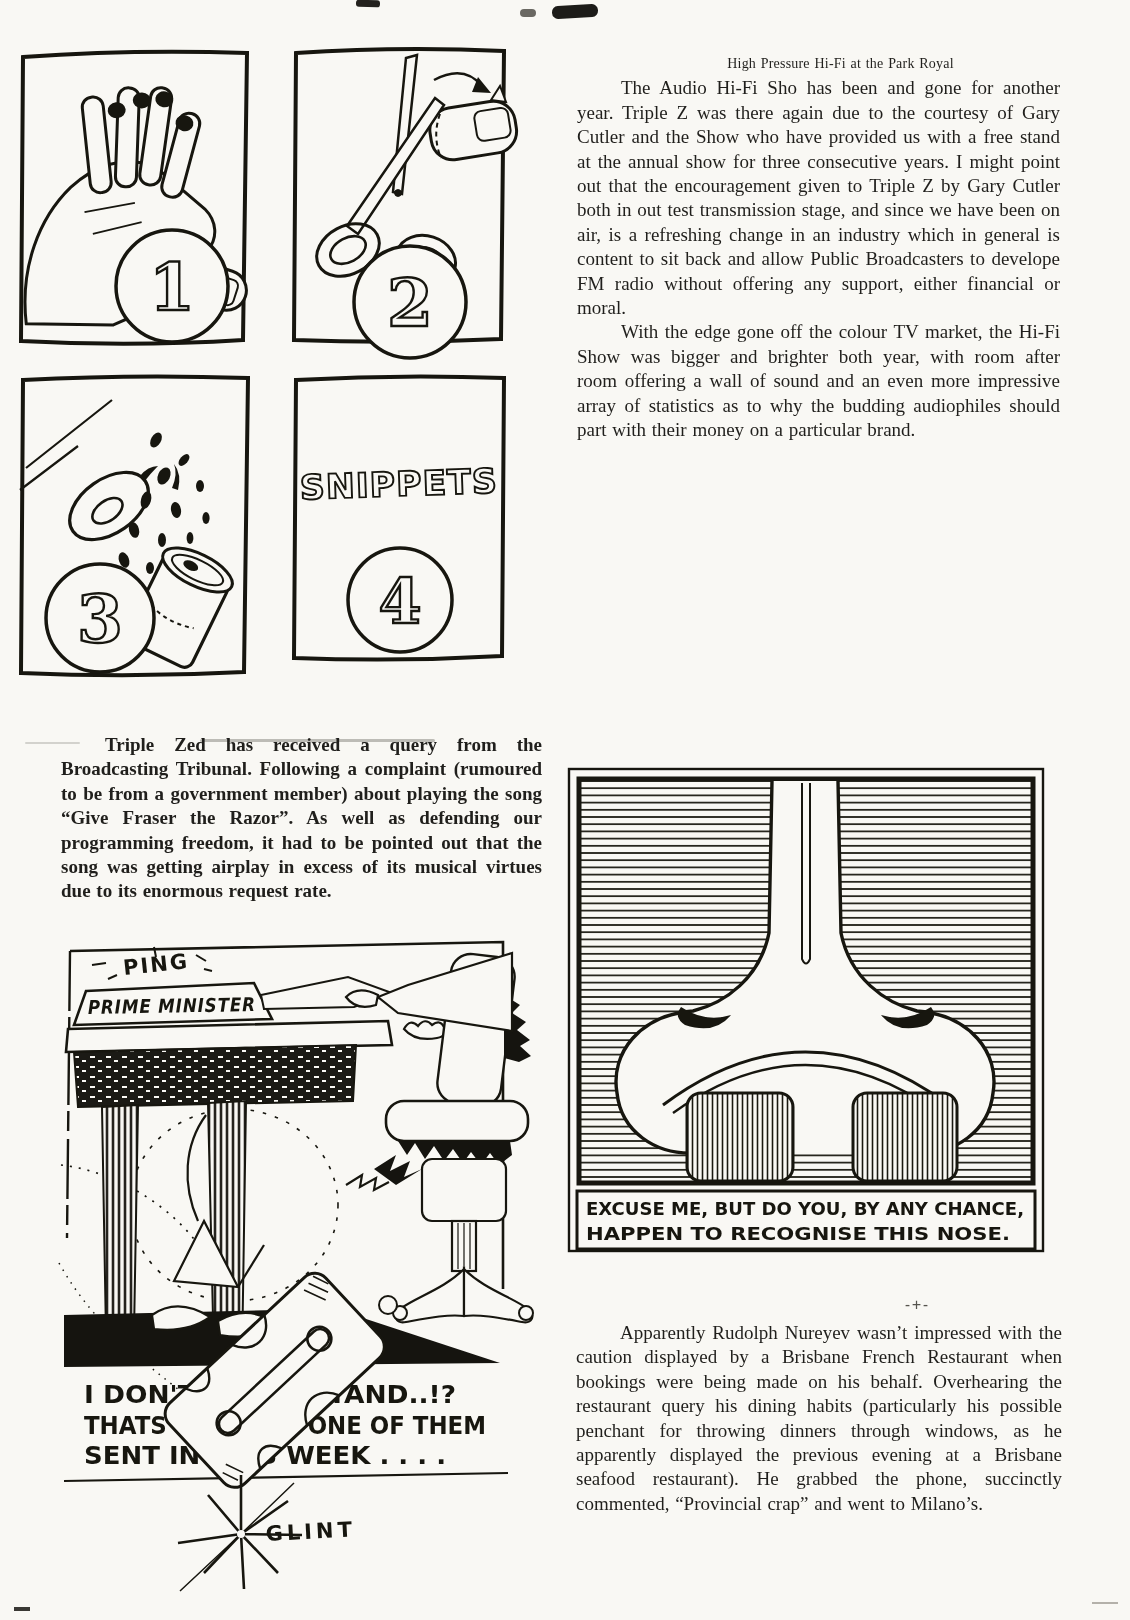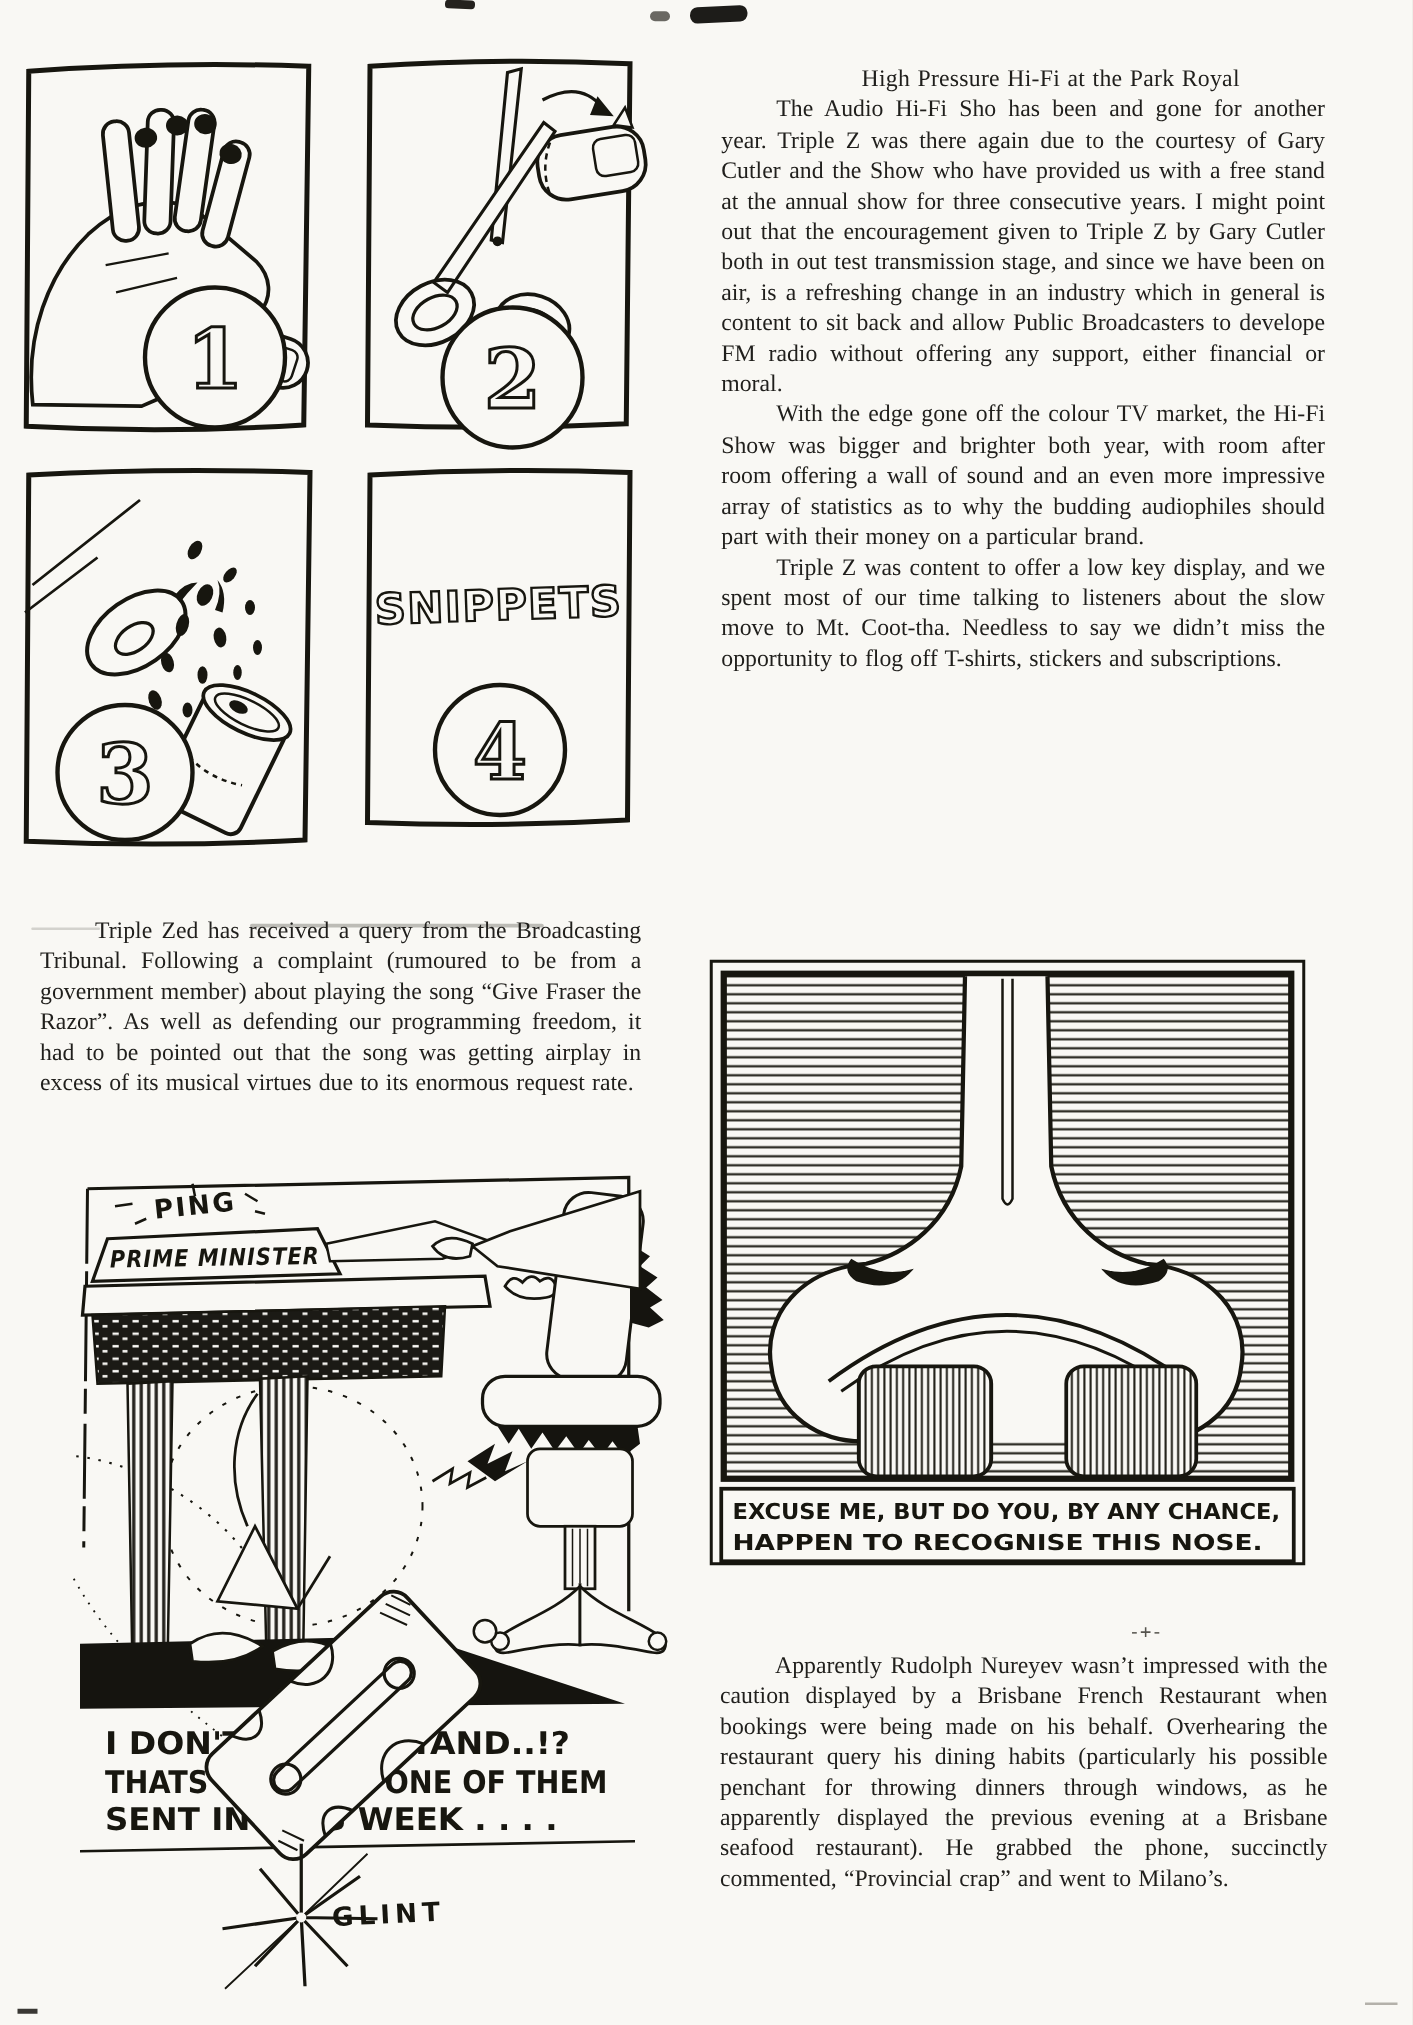--- a/index.html
+++ b/index.html
@@ -1,20 +1,20 @@
 <!DOCTYPE html>
 <html><head>
 <meta charset="utf-8">
 <style>
   html,body{margin:0;padding:0;background:#e8e6e0;}
   #page{position:relative;width:1130px;height:1620px;background:#f9f8f4;overflow:hidden;
         font-family:"Liberation Serif", serif;color:#201f1c;}
   .textblock{position:absolute;font-size:19px;line-height:24.4px;text-align:justify;}
   .textblock p{margin:0;text-indent:44px;word-spacing:1px;}
-  .article-title{text-align:center;font-size:19px;margin:0 0 15px 0;text-indent:0;letter-spacing:.2px;}
+  .article-title{text-align:center;font-size:14px;margin:0 0 15px 0;text-indent:0;letter-spacing:.2px;}
   svg{position:absolute;overflow:visible;}
   .mark{position:absolute;}
   .plusmark{position:absolute;font-family:"DejaVu Sans Mono",monospace;font-size:15px;color:#56544e;}
   .sep{position:absolute;background:#8d8b84;border-radius:2px;}
 </style>
 </head>
 <body>
 
 <div id="page">
 
@@ -111,24 +111,23 @@
     <path d="M8,10 Q112,4 216,8 L214,286 Q110,292 6,288 Z" fill="none" stroke="#17160f" stroke-width="4"></path>
     <text x="111" y="126" text-anchor="middle" font-family="DejaVu Sans, sans-serif" font-size="34" font-weight="bold" fill="#f9f8f4" stroke="#17160f" stroke-width="1.9" letter-spacing="1" textLength="198" lengthAdjust="spacingAndGlyphs" transform="rotate(-2 111 120)">SNIPPETS</text>
     <circle cx="112" cy="230" r="52" fill="#f9f8f4" stroke="#17160f" stroke-width="3.5"></circle>
     <text x="112" y="253" text-anchor="middle" font-family="DejaVu Serif, serif" font-size="62" font-weight="bold" fill="#f9f8f4" stroke="#17160f" stroke-width="2.4">4</text>
   </svg>
 
   <div class="textblock" style="left:577px;top:52px;width:483px;">
     <p class="article-title">High Pressure Hi-Fi at the Park Royal</p>
     <p>The Audio Hi-Fi Sho has been and gone for another year. Triple Z was there again due to the courtesy of Gary Cutler and the Show who have provided us with a free stand at the annual show for three consecutive years. I might point out that the encouragement given to Triple Z by Gary Cutler both in out test transmission stage, and since we have been on air, is a refreshing change in an industry which in general is content to sit back and allow Public Broadcasters to develope FM radio without offering any support, either financial or moral.</p>
     <p>With the edge gone off the colour TV market, the Hi-Fi Show was bigger and brighter both year, with room after room offering a wall of sound and an even more impressive array of statistics as to why the budding audiophiles should part with their money on a particular brand.</p>
-    <p>Triple Z was content to offer a low key display, and we spent most of our time talking to listeners about the slow move to Mt. Coot-tha. Needless to say we didn’t miss the opportunity to flog off T-shirts, stickers and subscriptions.</p>
   </div>
 
-  <div class="textblock" style="left:32px;top:733px;width:481px;font-weight:normal;">
+  <div class="textblock" style="left:61px;top:733px;width:481px;font-weight:bold;">
     <p>Triple Zed has received a query from the Broadcasting Tribunal. Following a complaint (rumoured to be from a government member) about playing the song “Give Fraser the Razor”. As well as defending our programming freedom, it had to be pointed out that the song was getting airplay in excess of its musical virtues due to its enormous request rate.</p>
   </div>
 
   <svg style="left:56px;top:933px;" width="458" height="664" viewBox="0 0 458 664">
     <defs>
       <pattern id="pm-leg" width="6" height="8" patternUnits="userSpaceOnUse">
         <rect width="6" height="8" fill="#f9f8f4"></rect>
           <path d="M3,0 V8" stroke="#25231e" stroke-width="2.6"></path>
       </pattern>
       <pattern id="pm-speck" width="16" height="10" patternUnits="userSpaceOnUse">

